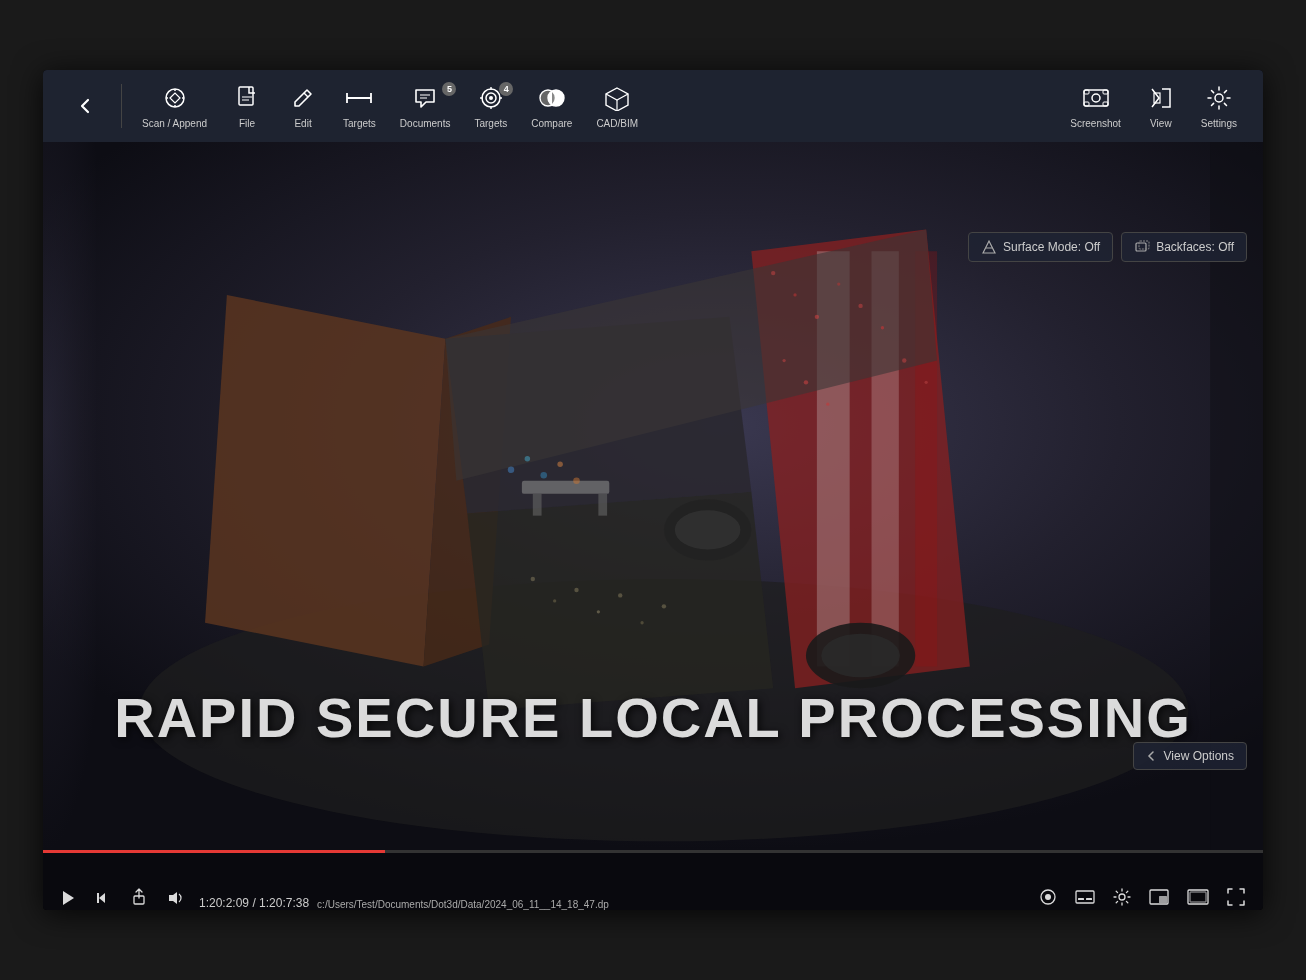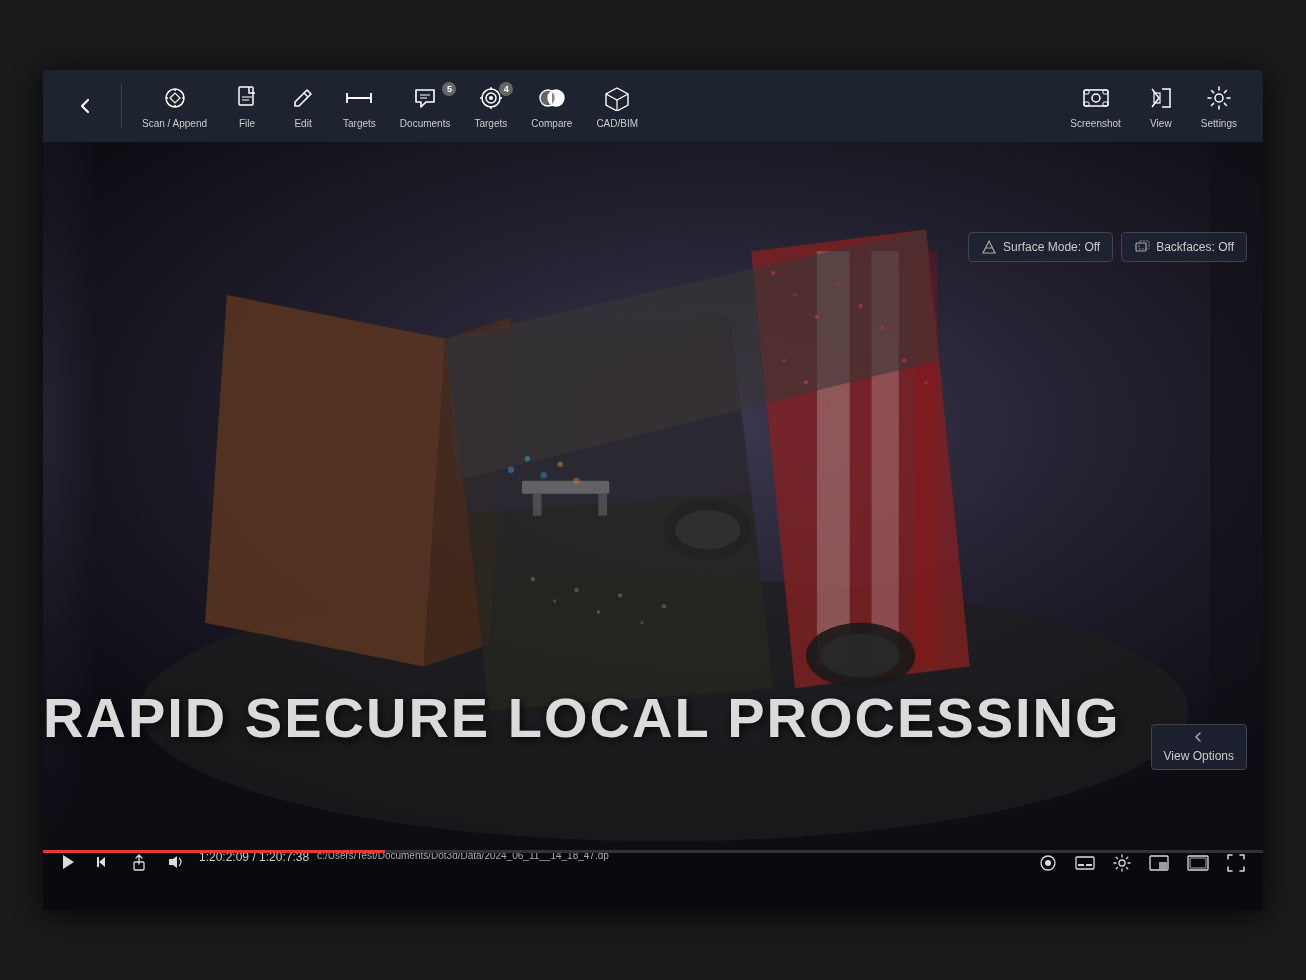--- a/index.html
+++ b/index.html
@@ -112,20 +112,21 @@
       inset: 0;
       background: radial-gradient(ellipse at 55% 40%, #3a3540 0%, #1e1e28 50%, #111118 100%);
     }
 
     
     .big-text {
       position: absolute;
       bottom: 100px;
       left: 0;
       right: 0;
+      text-align: center;
       font-size: 56px;
       font-weight: 900;
       color: rgba(255,255,255,0.85);
       letter-spacing: 2px;
       text-transform: uppercase;
       text-shadow: 2px 2px 8px rgba(0,0,0,0.8);
       font-family: 'Arial Black', Arial, sans-serif;
     }
 
     
@@ -162,33 +163,32 @@
       color: #ccc;
       border: 1px solid #444;
       border-radius: 4px;
       padding: 6px 12px;
       font-size: 12px;
       cursor: pointer;
       display: flex;
       align-items: center;
       gap: 6px;
       z-index: 10;
-      flex-direction: column;
     }
 
     
     .bottom-bar {
       position: absolute;
       bottom: 0;
       left: 0;
       right: 0;
       height: 60px;
       background: rgba(10,10,15,0.95);
       display: flex;
-      align-items: flex-start;
+      align-items: flex-end;
       padding: 0 12px;
       gap: 8px;
       z-index: 10;
     }
 
     .progress-bar-container {
       position: absolute;
       top: 0;
       left: 0;
       right: 0;

